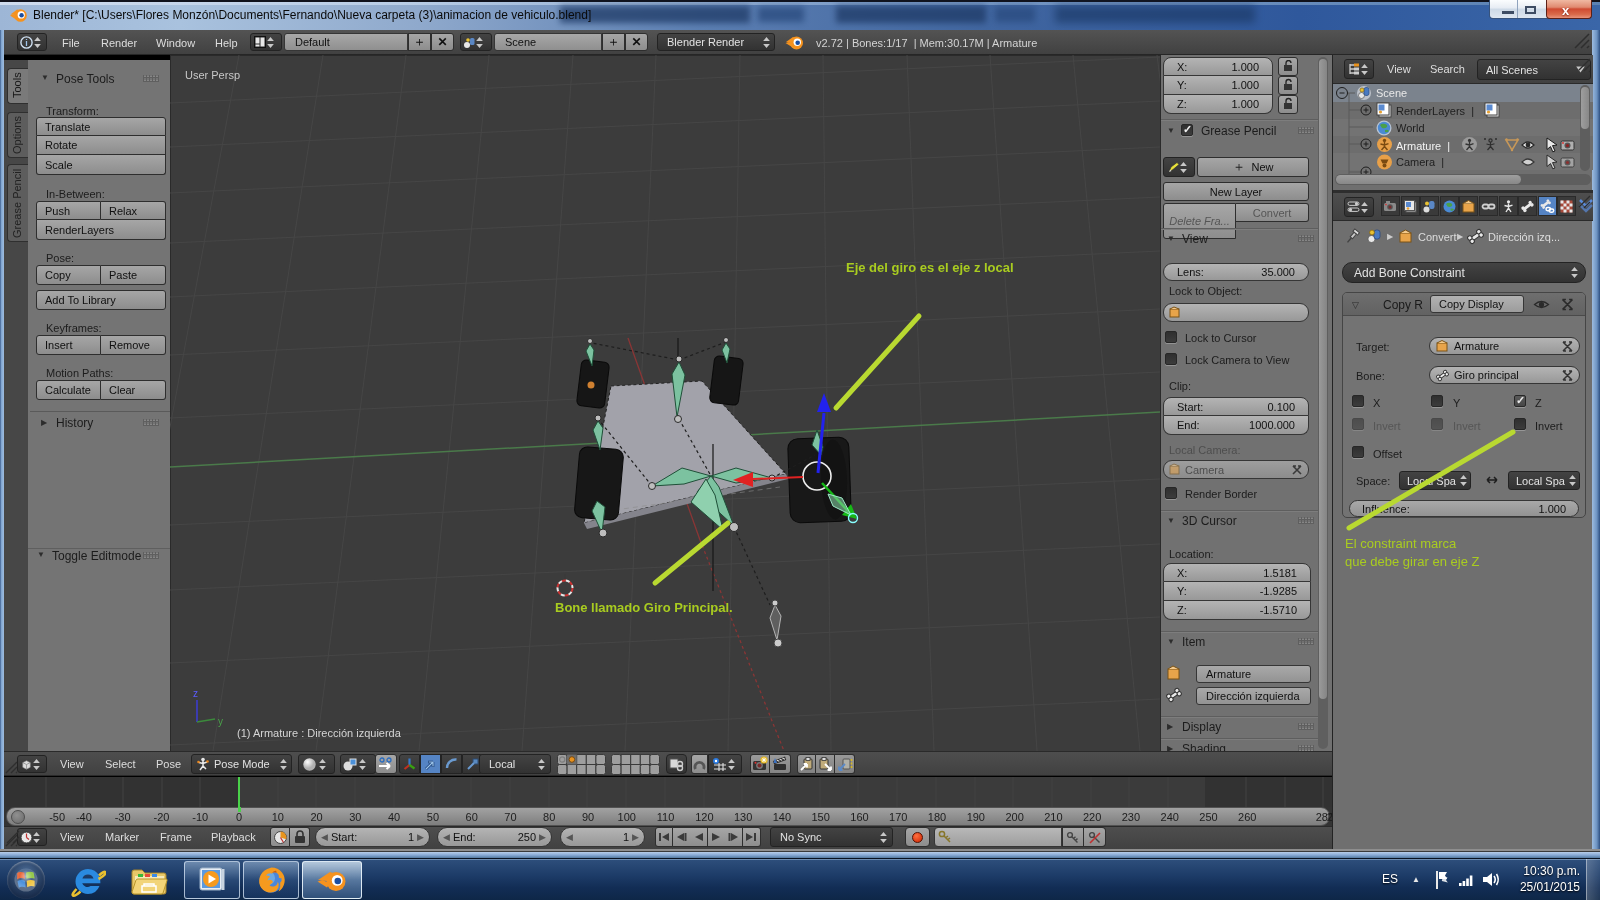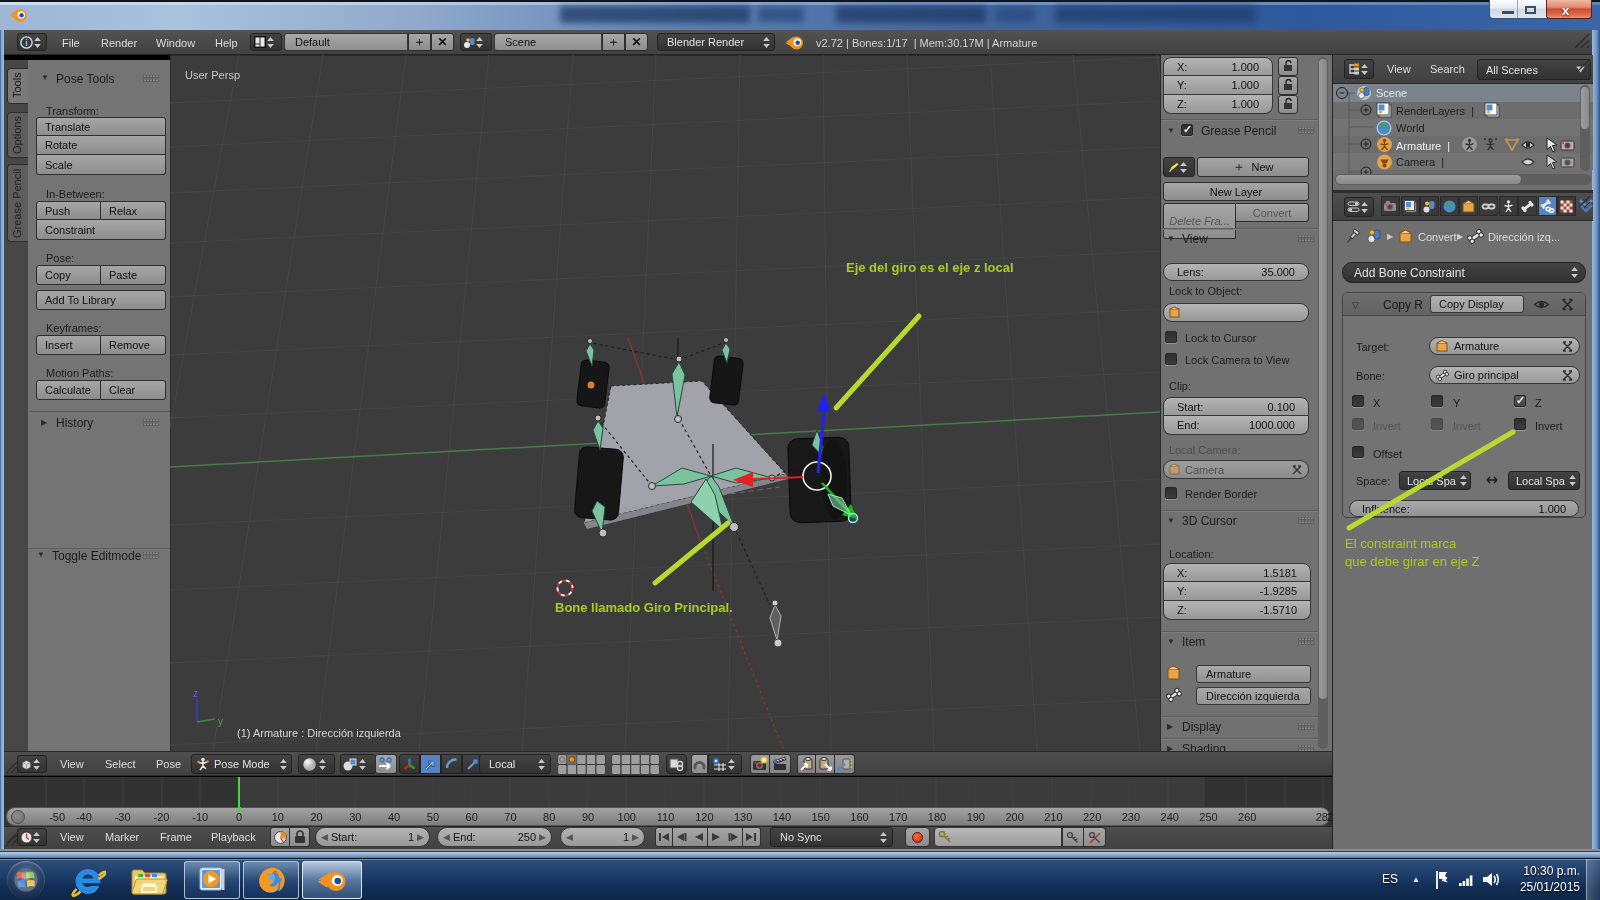--- a/index.html
+++ b/index.html
@@ -27,20 +27,21 @@
 <div class="abs" style="left:995px;top:7px;width:40px;height:15px;background:#26477a;filter:blur(3px);opacity:.65;"></div>
 <div class="abs" style="left:1055px;top:6px;width:200px;height:17px;background:#1c3a68;filter:blur(4px);opacity:.7;"></div>
 
 <svg class="abs" style="left:9px;top:6px;" width="19" height="17" viewBox="0 0 19 17">
  <path d="M1.5 8.5 L8 3.5 L12 5 L6 9 Z" fill="#f5921e"></path>
  <circle cx="11.5" cy="9.5" r="6.3" fill="#f5921e"></circle>
  <circle cx="12.2" cy="8.9" r="3.6" fill="#fff"></circle>
  <circle cx="12.6" cy="9.3" r="2.2" fill="#1b4ea0"></circle>
  <path d="M1 9.5 L7 13.5 L9 11 L4 8.5 Z" fill="#f5921e"></path>
 </svg>
+<div class="abs" style="left:33px;top:8px;font-size:12px;color:#0a0a0a;">Blender* [C:\Users\Flores Monzón\Documents\Fernando\Nueva carpeta (3)\animacion de vehiculo.blend]</div>
 
 <div class="abs" style="left:1489px;top:0;width:103px;height:19px;background:linear-gradient(#fbfdfe,#e6ecf3 45%,#cdd9e6 50%,#dfe7f0);border:1px solid #37537c;border-top:none;border-radius:0 0 4px 4px;"></div>
 <div class="abs" style="left:1546px;top:0;width:46px;height:19px;background:linear-gradient(#f0b9a2,#e08a70 40%,#cf4a31 50%,#d96a4a 80%,#e8927a);border:1px solid #5c2017;border-top:none;border-radius:0 0 4px 4px;"></div>
 <div class="abs" style="left:1517px;top:0;width:1px;height:18px;background:#8fa3bd;"></div>
 <div class="abs" style="left:1502px;top:11px;width:12px;height:3px;background:#3d4c63;"></div>
 <div class="abs" style="left:1525px;top:6px;width:11px;height:8px;border:2px solid #3d4c63;"></div>
 <div class="abs" style="left:1562px;top:3px;color:#fff;font-size:13px;font-weight:bold;text-shadow:0 1px 2px #7e2517;">x</div>
 
 <div class="abs" style="left:0;top:30px;width:4px;height:828px;background:linear-gradient(90deg,#3c5e8e,#86aad4 40%,#9dbcdf);"></div>
 <div class="abs" style="left:1592px;top:30px;width:8px;height:828px;background:linear-gradient(90deg,#9dbcdf,#6d93c2 60%,#2d4f80);"></div>
@@ -128,21 +129,21 @@
  <div class="abs lbl" style="left:37px;top:14px;font-size:8px;color:#2c2c2c;">▼</div>
  <div class="abs lbl" style="left:52px;top:13px;font-size:12px;">Pose Tools</div>
  <div class="grip" style="left:139px;top:15px;"></div>
  <div class="abs lbl" style="left:42px;top:46px;">Transform:</div>
  <div class="btn" style="left:32px;top:57px;width:130px;height:19px;border-radius:3px 3px 0 0;">Translate</div>
  <div class="btn" style="left:32px;top:76px;width:130px;height:19px;border-radius:0;border-top:none;">Rotate</div>
  <div class="btn" style="left:32px;top:95px;width:130px;height:20px;border-radius:0 0 3px 3px;border-top:none;">Scale</div>
  <div class="abs lbl" style="left:42px;top:129px;">In-Between:</div>
  <div class="btn" style="left:32px;top:141px;width:65px;height:19px;border-radius:3px 0 0 0;">Push</div>
  <div class="btn" style="left:97px;top:141px;width:65px;height:19px;border-radius:0 3px 0 0;border-left:none;">Relax</div>
- <div class="btn" style="left:32px;top:160px;width:130px;height:20px;border-radius:0 0 3px 3px;border-top:none;">Constraint</div>
+ <div class="btn" style="left:32px;top:160px;width:130px;height:20px;border-radius:0 0 3px 3px;border-top:none;">RenderLayers</div>
  <div class="abs lbl" style="left:42px;top:193px;">Pose:</div>
  <div class="btn" style="left:32px;top:205px;width:65px;height:20px;border-radius:3px 0 0 3px;">Copy</div>
  <div class="btn" style="left:97px;top:205px;width:65px;height:20px;border-radius:0 3px 3px 0;border-left:none;">Paste</div>
  <div class="btn" style="left:32px;top:230px;width:130px;height:20px;">Add To Library</div>
  <div class="abs lbl" style="left:42px;top:263px;">Keyframes:</div>
  <div class="btn" style="left:32px;top:275px;width:65px;height:20px;border-radius:3px 0 0 3px;">Insert</div>
  <div class="btn" style="left:97px;top:275px;width:65px;height:20px;border-radius:0 3px 3px 0;border-left:none;">Remove</div>
  <div class="abs lbl" style="left:42px;top:308px;">Motion Paths:</div>
  <div class="btn" style="left:32px;top:320px;width:65px;height:20px;border-radius:3px 0 0 3px;">Calculate</div>
  <div class="btn" style="left:97px;top:320px;width:65px;height:20px;border-radius:0 3px 3px 0;border-left:none;">Clear</div>

